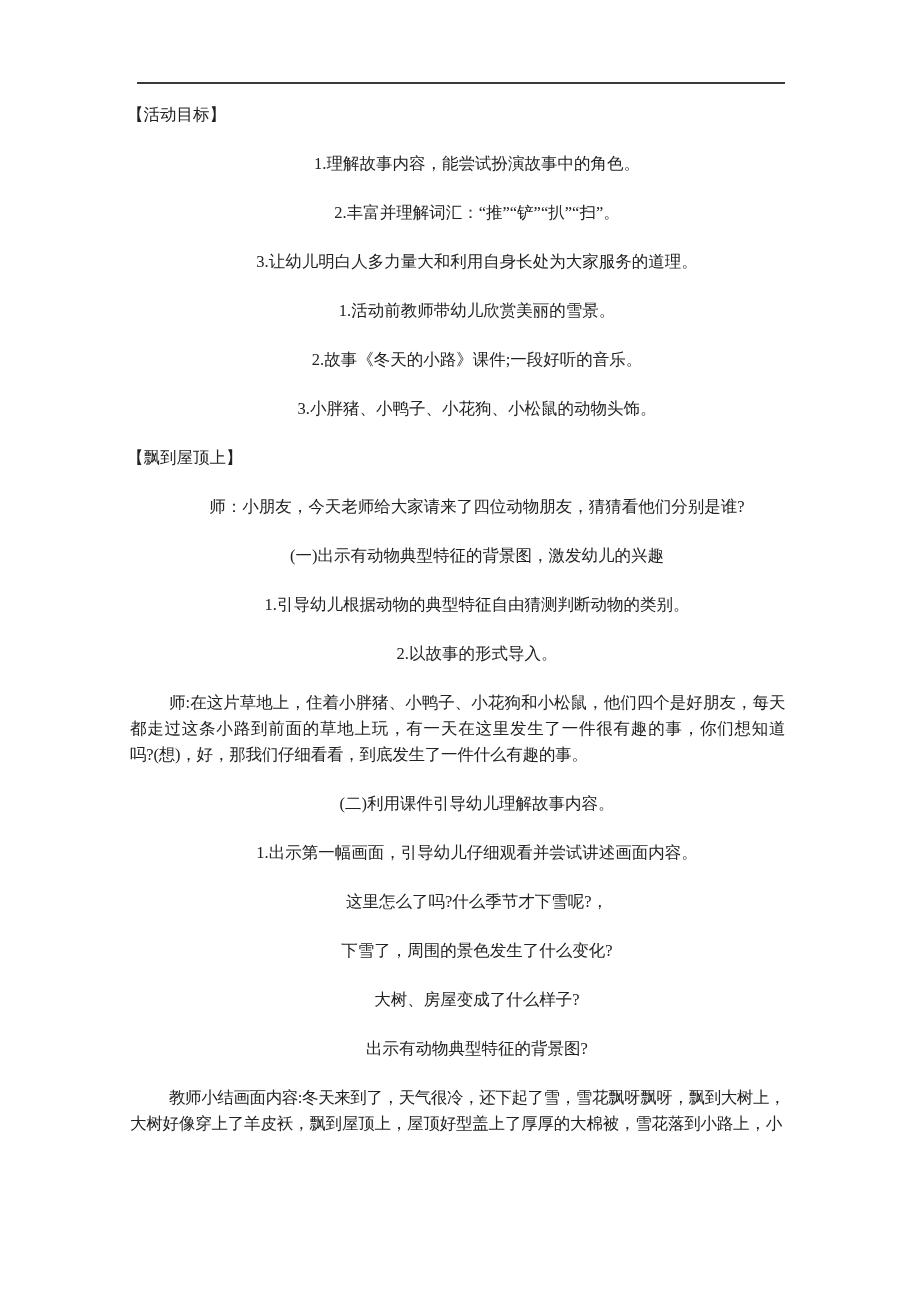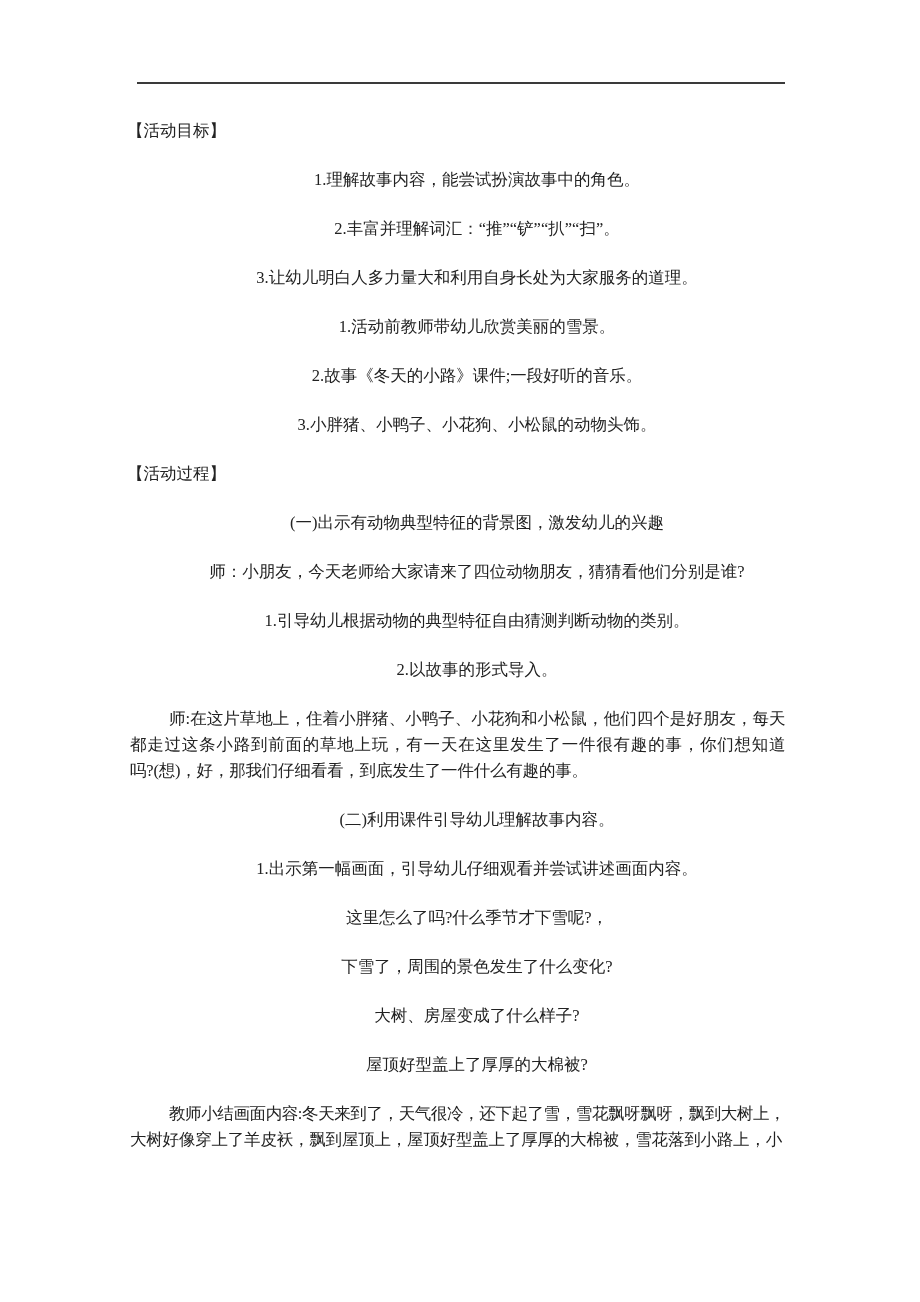--- a/index.html
+++ b/index.html
@@ -20,21 +20,21 @@
     position: absolute;
     left: 137px;
     top: 82px;
     width: 648px;
     height: 2px;
     background: var(--rule-color, #3a3a3a);
   }
   .doc-body {
     position: absolute;
     left: 130px;
-    top: 118px;
+    top: 102px;
     width: 655px;
     font-size: 16.5px;
     line-height: 26px;
   }
   .heading {
     margin: 0 0 23px 0;
     text-indent: -3px; 
     white-space: nowrap;
   }
   .para {
@@ -64,34 +64,34 @@
 <div class="page" style="--page-bg: #ffffff; --text-color: #222222; --rule-color: #3a3a3a;">
   <div class="top-rule"></div>
   <div class="doc-body">
       <div class="heading">【活动目标】</div>
       <div class="para">1.理解故事内容，能尝试扮演故事中的角色。</div>
       <div class="para">2.丰富并理解词汇：“推”“铲”“扒”“扫”。</div>
       <div class="para">3.让幼儿明白人多力量大和利用自身长处为大家服务的道理。</div>
       <div class="para">1.活动前教师带幼儿欣赏美丽的雪景。</div>
       <div class="para">2.故事《冬天的小路》课件;一段好听的音乐。</div>
       <div class="para">3.小胖猪、小鸭子、小花狗、小松鼠的动物头饰。</div>
-      <div class="heading">【活动过程】</div>
+      <div class="heading">【飘到屋顶上】</div>
+      <div class="para">师：小朋友，今天老师给大家请来了四位动物朋友，猜猜看他们分别是谁?</div>
       <div class="para">(一)出示有动物典型特征的背景图，激发幼儿的兴趣</div>
-      <div class="para">师：小朋友，今天老师给大家请来了四位动物朋友，猜猜看他们分别是谁?</div>
       <div class="para">1.引导幼儿根据动物的典型特征自由猜测判断动物的类别。</div>
       <div class="para">2.以故事的形式导入。</div>
       <div class="para-multi">
         <div class="pline first">师:在这片草地上，住着小胖猪、小鸭子、小花狗和小松鼠，他们四个是好朋友，每天</div>
         <div class="pline">都走过这条小路到前面的草地上玩，有一天在这里发生了一件很有趣的事，你们想知道</div>
         <div class="pline last">吗?(想)，好，那我们仔细看看，到底发生了一件什么有趣的事。</div>
       </div>
       <div class="para">(二)利用课件引导幼儿理解故事内容。</div>
       <div class="para">1.出示第一幅画面，引导幼儿仔细观看并尝试讲述画面内容。</div>
       <div class="para">这里怎么了吗?什么季节才下雪呢?，</div>
       <div class="para">下雪了，周围的景色发生了什么变化?</div>
       <div class="para">大树、房屋变成了什么样子?</div>
-      <div class="para">屋顶好型盖上了厚厚的大棉被?</div>
+      <div class="para">出示有动物典型特征的背景图?</div>
       <div class="para-multi">
         <div class="pline first">教师小结画面内容:冬天来到了，天气很冷，还下起了雪，雪花飘呀飘呀，飘到大树上，</div>
         <div class="pline last">大树好像穿上了羊皮袄，飘到屋顶上，屋顶好型盖上了厚厚的大棉被，雪花落到小路上，小</div>
       </div>
     </div>
 </div>
 
 </body></html>

